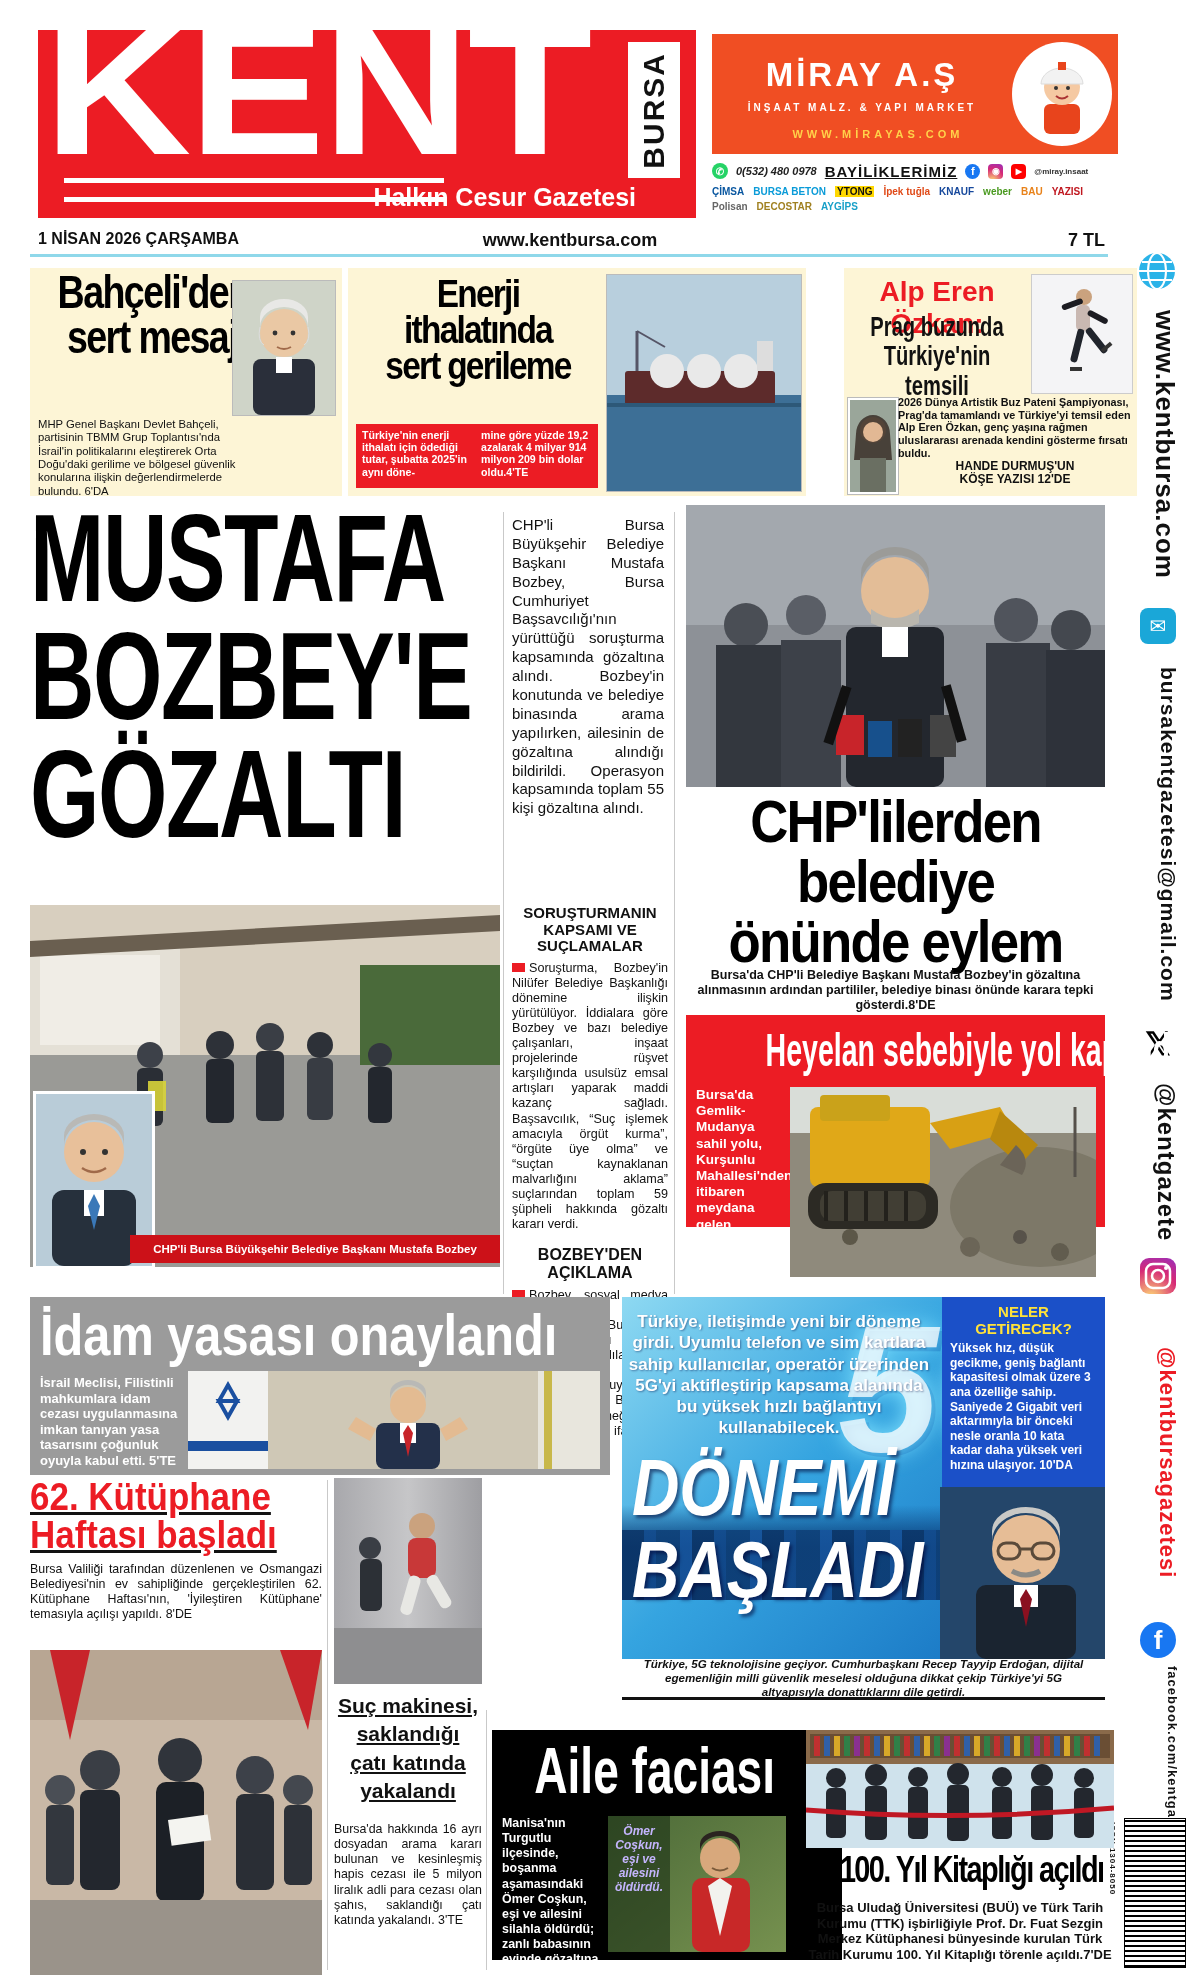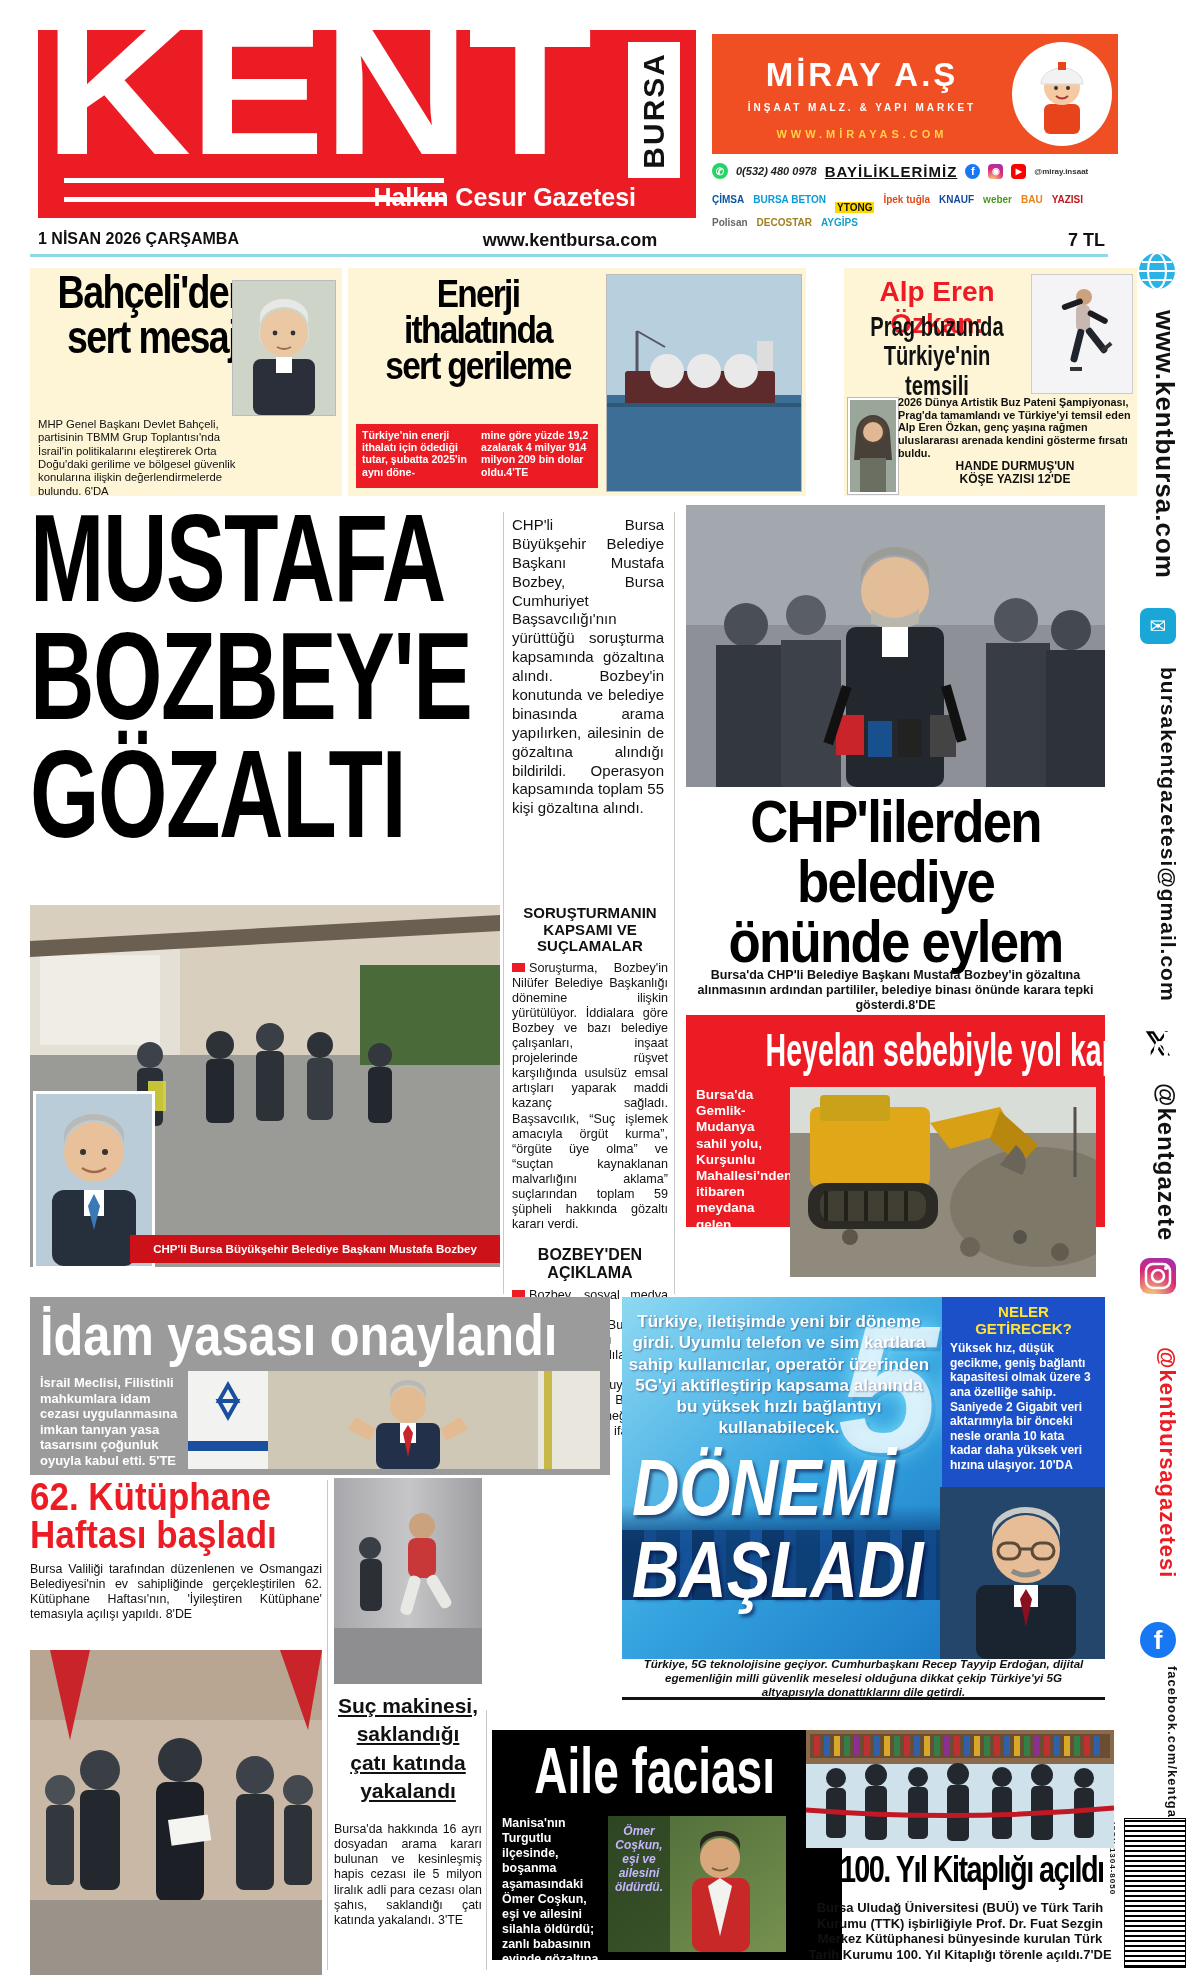--- a/index.html
+++ b/index.html
@@ -17,21 +17,21 @@
   .bursa-strip span{writing-mode:vertical-rl;transform:rotate(180deg);font-weight:800;font-size:30px;letter-spacing:2px;color:#111;}
   .slogan-lines{left:26px;bottom:16px;width:380px;height:14px;border-top:5px solid #fff;border-bottom:5px solid #fff;}
   .slogan{right:60px;bottom:6px;color:#fff;font-weight:800;font-size:25px;}
   .daterow{top:230px;font-size:16px;font-weight:700;}
   .cyanline{left:30px;top:254px;width:1078px;height:3px;background:#8fd8ea;}
   
   .adbox{left:712px;top:34px;width:406px;height:184px;}
   .ad-orange{left:0;top:0;width:406px;height:120px;background:#f04e23;}
   .ad-brand{left:0;top:22px;width:300px;text-align:center;color:#fff;font-weight:800;font-size:33px;letter-spacing:3px;}
   .ad-tag{left:0;top:68px;width:300px;text-align:center;color:#fff;font-weight:700;font-size:10px;letter-spacing:3px;}
-  .ad-web{left:0;top:94px;width:300px;text-align:center;color:#ffd24a;font-weight:700;font-size:11px;letter-spacing:4px;}
+  .ad-web{left:0;top:94px;width:300px;text-align:center;color:#ffd24a;font-weight:700;font-size:11px;letter-spacing:4px;padding-left:16px;}
   .mascot{right:6px;top:8px;width:100px;height:104px;background:#fff;border-radius:50%;}
   .ad-row1{left:0;top:124px;width:406px;height:26px;display:flex;align-items:center;gap:8px;}
   .ad-phone{font-size:11px;font-weight:800;font-style:italic;color:#222;}
   .ad-dealers{font-size:15px;font-weight:800;text-decoration:underline;letter-spacing:1px;color:#111;}
   .ad-handle{font-size:8px;font-weight:700;color:#333;}
   .ad-brands{left:0;top:152px;width:406px;display:flex;flex-wrap:wrap;gap:4px 9px;align-items:center;}
   .chip{font-size:10px;font-weight:800;letter-spacing:0;}
   .icn{display:inline-flex;align-items:center;justify-content:center;border-radius:50%;color:#fff;font-weight:800;}
   
   .sbtext{left:1128px;width:52px;text-align:center;color:#111;}
@@ -96,21 +96,21 @@
       <span class="ad-phone">0(532) 480 0978</span>
       <span class="ad-dealers">BAYİLİKLERİMİZ</span>
       <span class="icn" style="width:15px;height:15px;background:#1877f2;font-size:11px;">f</span>
       <span class="icn" style="width:15px;height:15px;border-radius:4px;background:radial-gradient(circle at 30% 110%,#feda75,#d62976 60%,#962fbf);font-size:9px;">◉</span>
       <span class="icn" style="width:15px;height:15px;border-radius:4px;background:#ff0000;font-size:8px;">▶</span>
       <span class="ad-handle">@miray.insaat</span>
     </div>
     <div class="abs ad-brands">
       <span class="chip" style="color:#0a57a0;">ÇİMSA</span>
       <span class="chip" style="color:#0a9bd8;">BURSA BETON</span>
-      <span class="chip" style="color:#111;background:#ffd800;padding:0 2px;margin-top:16px;">YTONG</span>
+      <span class="chip" style="color:#111;background:#ffd800;padding:0 2px;">YTONG</span>
       <span class="chip" style="color:#e04a18;">İpek tuğla</span>
       <span class="chip" style="color:#16489c;">KNAUF</span>
       <span class="chip" style="color:#4a9a20;">weber</span>
       <span class="chip" style="color:#e8821a;">BAU</span>
       <span class="chip" style="color:#c01820;">YAZISI</span>
       <span class="chip" style="color:#666;">Polisan</span>
       <span class="chip" style="color:#a08020;">DECOSTAR</span>
       <span class="chip" style="color:#18a0c8;">AYGİPS</span>
     </div>
   </div>
@@ -391,21 +391,21 @@
           <rect x="36" y="98" width="100" height="74" rx="10" fill="#1a2430"></rect>
           <rect x="74" y="98" width="24" height="22" fill="#fff"></rect>
           <polygon points="86,102 80,112 86,140 92,112" fill="#8a1020"></polygon>
         </svg>
     </div>
     <div class="abs" style="left:0;top:362px;width:483px;height:38px;background:#fff;display:flex;align-items:center;justify-content:center;padding:0 12px;box-sizing:border-box;">
       <span style="font-size:11.6px;font-weight:700;font-style:italic;text-align:center;line-height:1.2;color:#111;">Türkiye, 5G teknolojisine geçiyor. Cumhurbaşkanı Recep Tayyip Erdoğan, dijital egemenliğin milli güvenlik meselesi olduğuna dikkat çekip Türkiye'yi 5G altyapısıyla donattıklarını dile getirdi.</span>
     </div>
   </div>
 
-  <div class="abs" style="left:30px;top:1478px;width:294px;">
+  <div class="abs" style="left:30px;top:1478px;width:294px;text-decoration:underline;">
     <span class="cond" style="color:#ec1c24;font-weight:900;font-size:38px;line-height:1.0;transform:scaleX(.92);">62. Kütüphane
 Haftası başladı</span>
   </div>
   <div class="abs" style="left:30px;top:1562px;width:292px;font-size:12.4px;font-weight:500;line-height:1.2;text-align:justify;">Bursa Valiliği tarafından düzenlenen ve Osmangazi Belediyesi'nin ev sahipliğinde gerçekleştirilen 62. Kütüphane Haftası'nın, 'İyileştiren Kütüphane' temasıyla açılışı yapıldı. 8'DE</div>
   <div class="abs photo" style="left:30px;top:1650px;width:292px;height:325px;">
     <svg width="292" height="325" viewBox="0 0 292 325">
         <rect width="292" height="325" fill="#c9b8a6"></rect>
         <rect width="292" height="70" fill="#b8a693"></rect>
         <polygon points="20,0 60,0 40,90" fill="#c8242a"></polygon>
         <polygon points="250,0 292,0 278,80" fill="#c8242a"></polygon>

